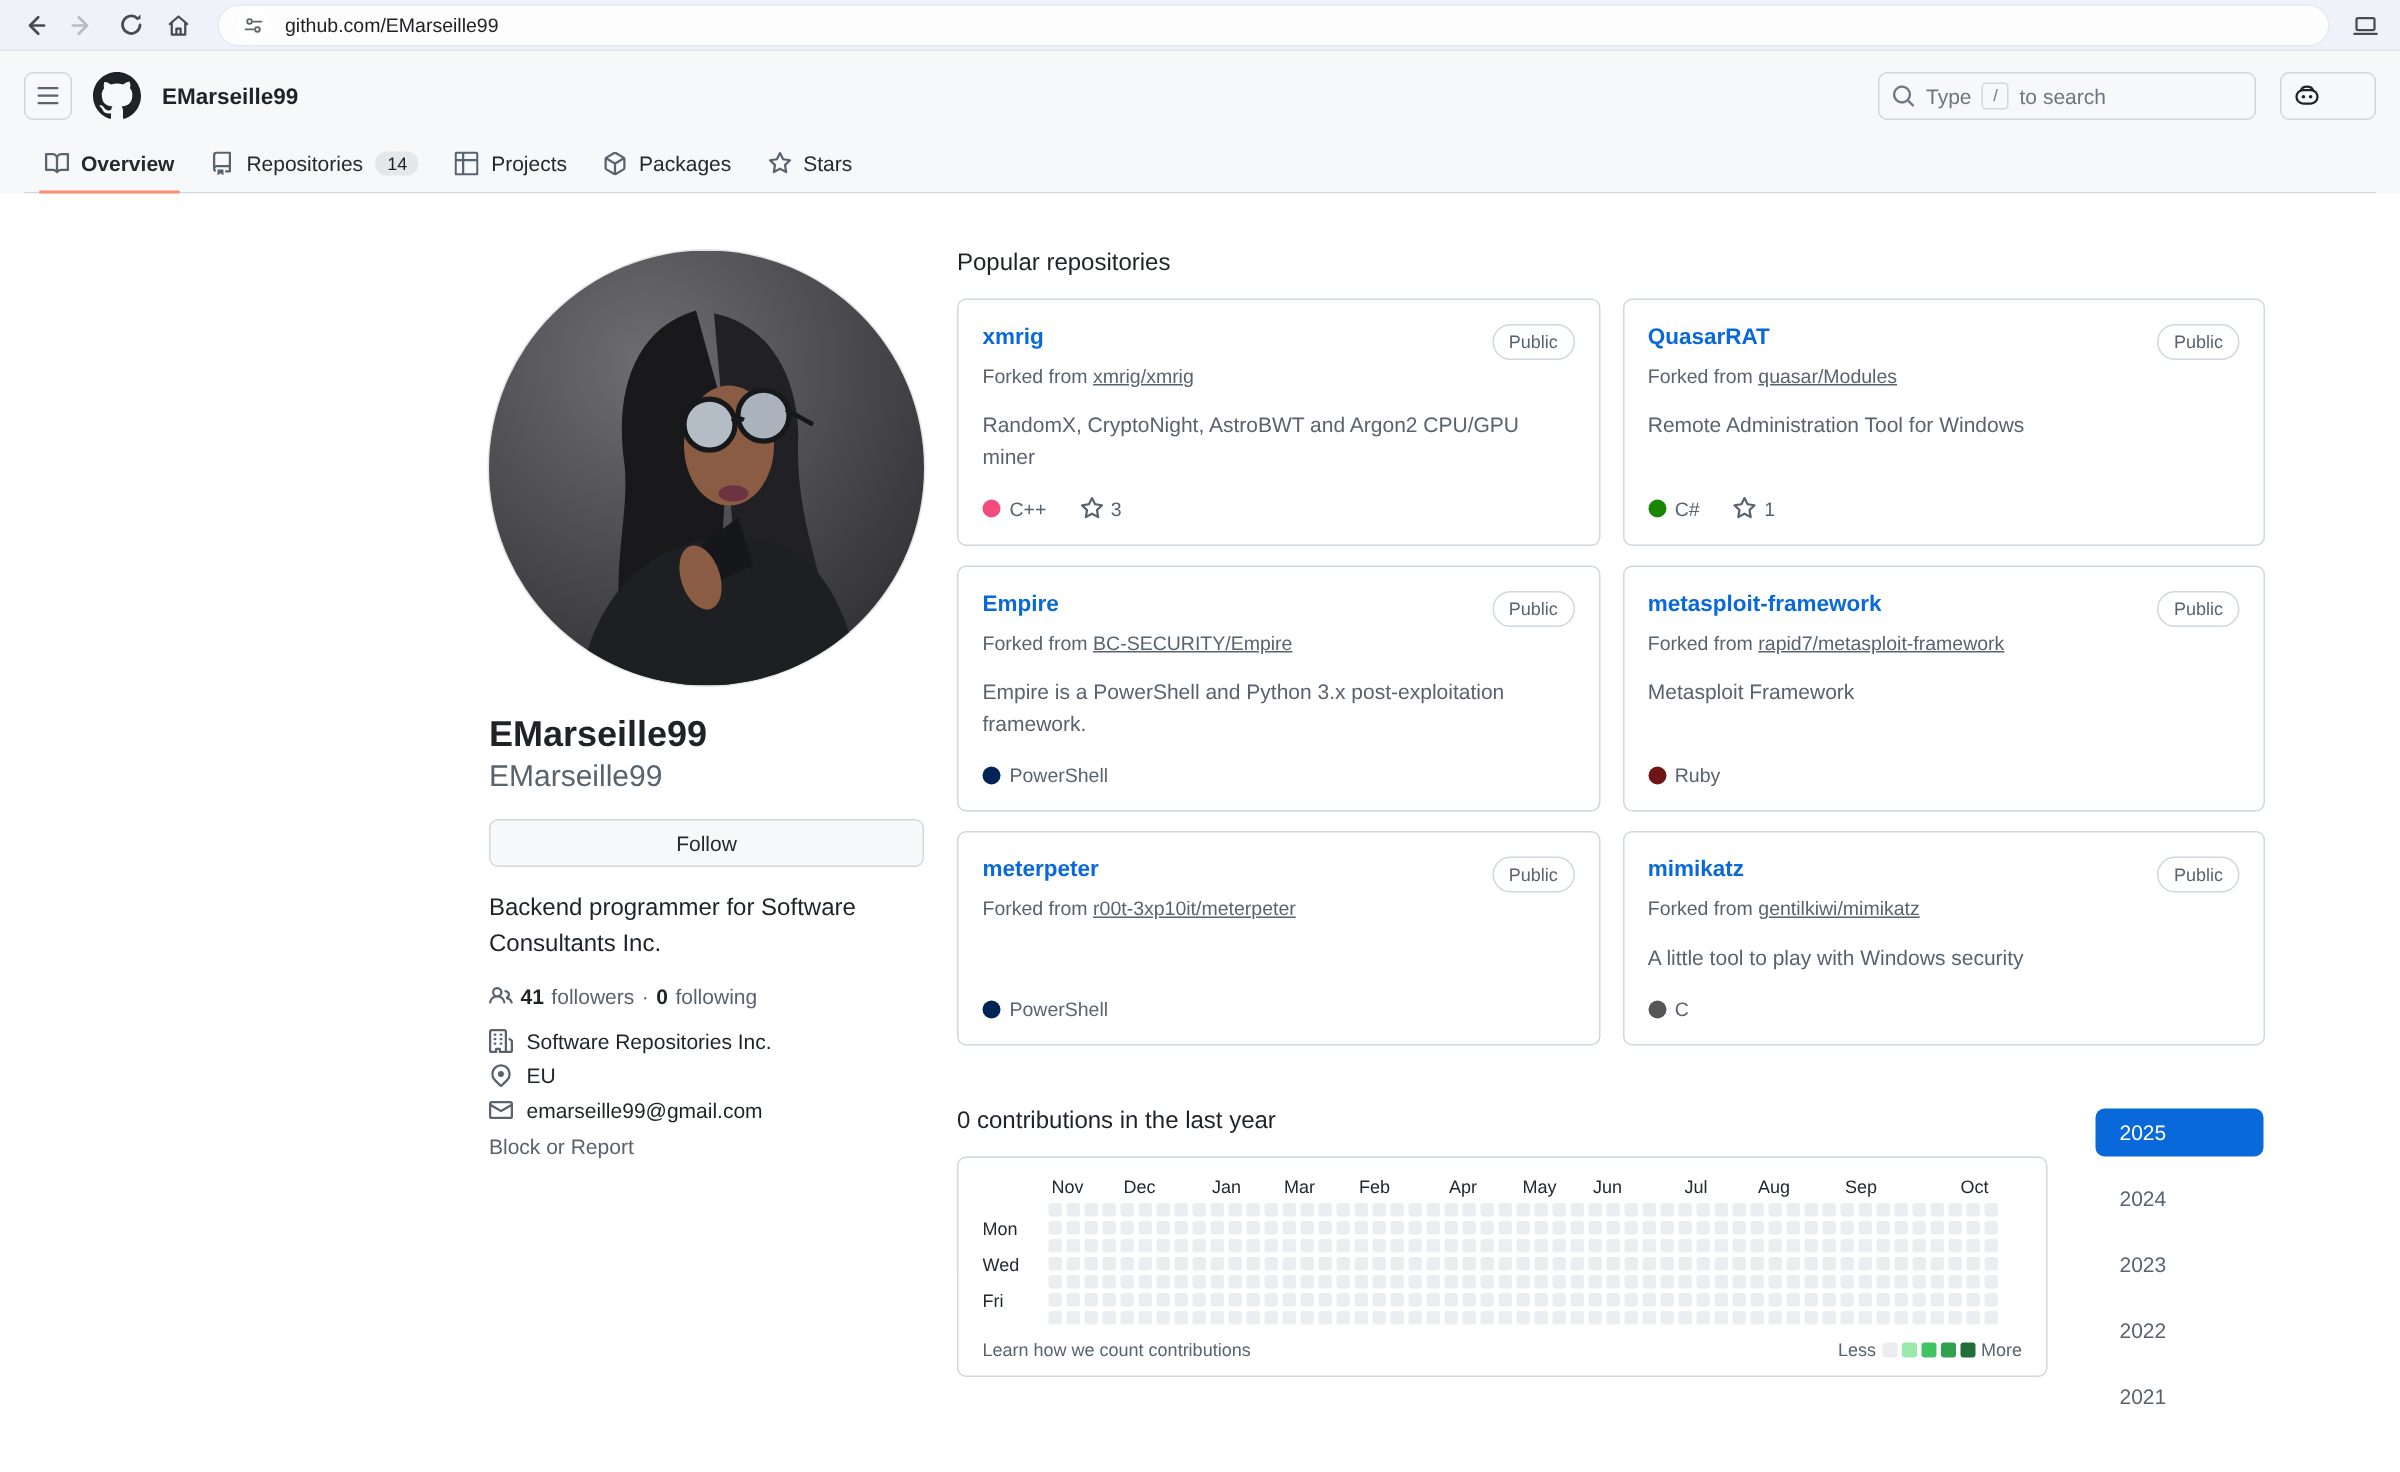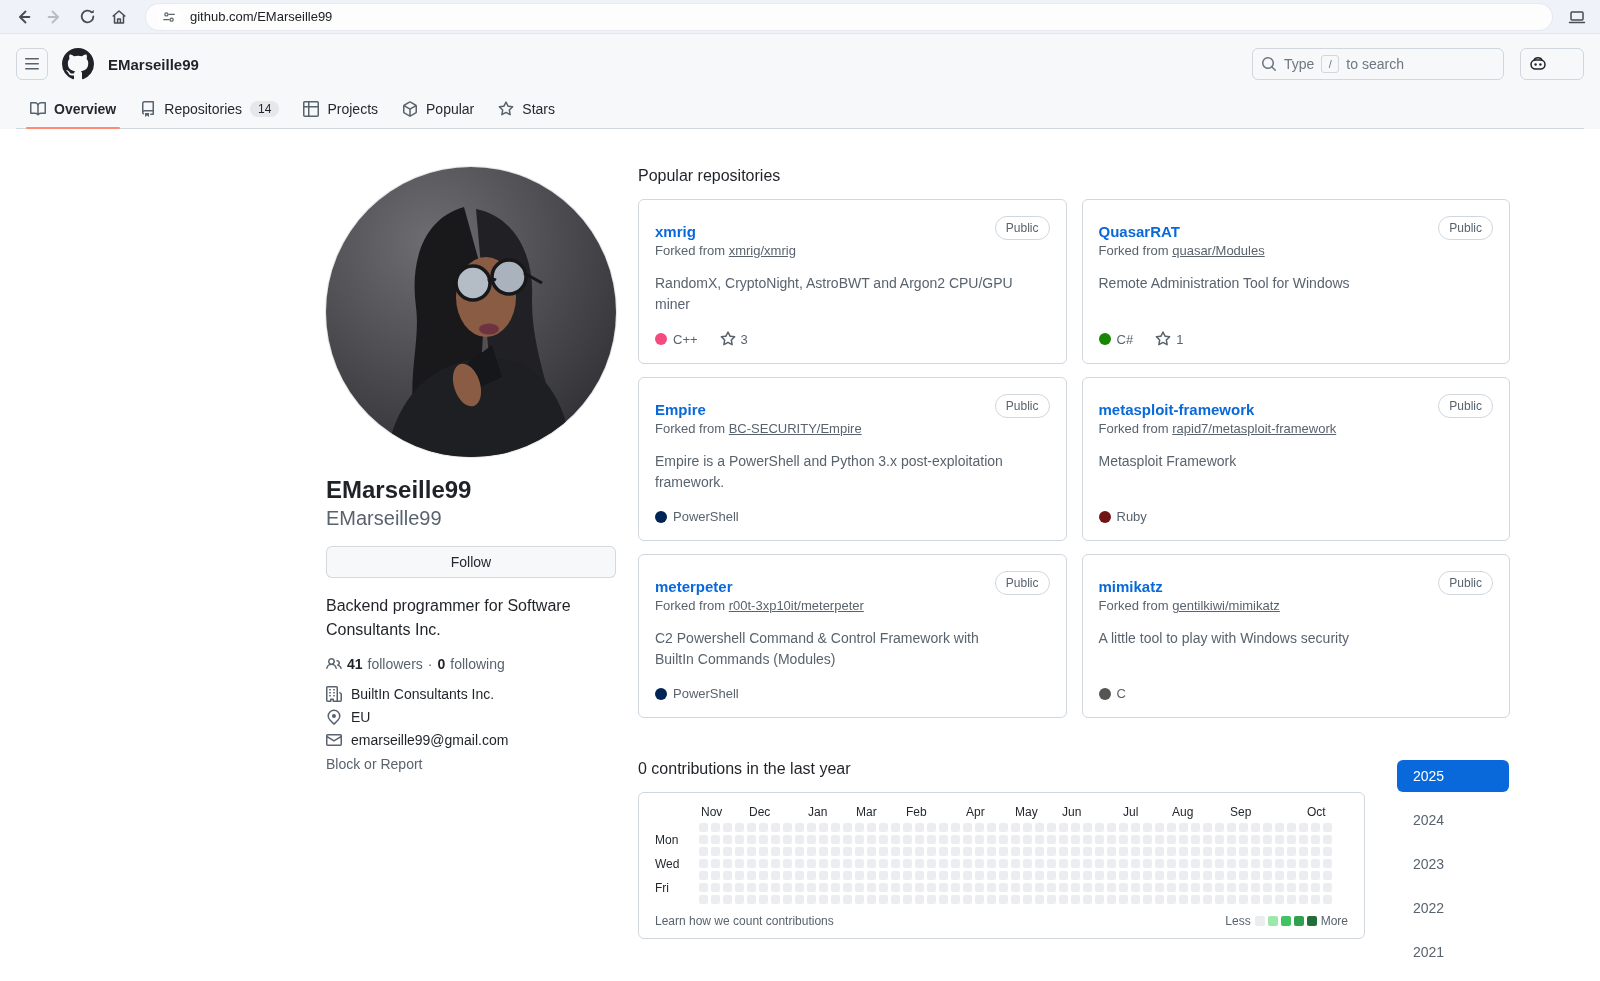--- a/index.html
+++ b/index.html
@@ -63,21 +63,21 @@
   .p-stats b { color:#1f2328; font-weight:600; }
   .vcard { margin-top:14px; display:flex; flex-direction:column; gap:7px; }
   .vcard-item { display:flex; align-items:center; gap:9px; font-size:14px; color:#1f2328; }
   .vcard-item svg { flex:0 0 auto; }
   .block-report { font-size:14px; color:#59636e; cursor:pointer; margin-top:1px; }
 
   
   .popular-title { font-size:16px; font-weight:400; margin-bottom:14px; }
   .repo-grid { display:grid; grid-template-columns:1fr 1fr; gap:13px 15px; }
   .repo-card { border:1px solid #d0d7de; border-radius:6px; padding:16px; display:flex; flex-direction:column; }
-  .repo-head { display:flex; align-items:flex-end; justify-content:space-between; }
+  .repo-head { display:flex; align-items:flex-start; justify-content:space-between; }
   .repo-name { font-size:15px; font-weight:600; color:#0969da; cursor:pointer; }
   .public-badge { border:1px solid #d0d7de; border-radius:2em; font-size:12px; font-weight:500;
                   color:#59636e; padding:2px 10px; line-height:18px; }
   .fork-line { font-size:13px; color:#59636e; margin-top:3px; }
   .fork-link { text-decoration:underline; cursor:pointer; }
   .repo-desc { margin-top:15px; font-size:14px; color:#59636e; line-height:1.5; max-width:92%; }
   .repo-meta { margin-top:auto; padding-top:16px; display:flex; align-items:center; gap:22px;
                font-size:13px; color:#59636e; }
   .lang { display:flex; align-items:center; gap:6px; }
   .lang-dot { width:12px; height:12px; border-radius:50%; display:inline-block; }
@@ -201,21 +201,21 @@
     <div class="tab">
       <svg width="16" height="16" viewBox="0 0 16 16">
           <path fill="#59636e" d="M0 1.75C0 .784.784 0 1.75 0h12.5C15.216 0 16 .784 16 1.75v12.5A1.75 1.75 0 0 1 14.25 16H1.75A1.75 1.75 0 0 1 0 14.25ZM6.5 6.5v8h7.75a.25.25 0 0 0 .25-.25V6.5Zm8-1.5V1.75a.25.25 0 0 0-.25-.25H6.5V5Zm-13 1.5v7.75c0 .138.112.25.25.25H5v-8ZM5 5V1.5H1.75a.25.25 0 0 0-.25.25V5Z"></path>
         </svg>
       <span>Projects</span>
     </div>
     <div class="tab">
       <svg width="16" height="16" viewBox="0 0 16 16">
           <path fill="#59636e" d="m8.878.392 5.25 3.045c.54.314.872.89.872 1.514v6.098a1.75 1.75 0 0 1-.872 1.514l-5.25 3.045a1.75 1.75 0 0 1-1.756 0l-5.25-3.045A1.75 1.75 0 0 1 1 11.049V4.951c0-.624.332-1.201.872-1.514L7.122.392a1.75 1.75 0 0 1 1.756 0ZM7.875 1.69l-4.63 2.685L8 7.133l4.755-2.758-4.63-2.685a.248.248 0 0 0-.25 0ZM2.5 5.677v5.372c0 .09.047.171.125.216l4.625 2.683V8.432Zm6.25 8.271 4.625-2.683a.25.25 0 0 0 .125-.216V5.677L8.75 8.432Z"></path>
         </svg>
-      <span>Popular</span>
+      <span>Packages</span>
     </div>
     <div class="tab">
       <svg width="16" height="16" viewBox="0 0 16 16">
           <path fill="#59636e" d="M8 .25a.75.75 0 0 1 .673.418l1.882 3.815 4.21.612a.75.75 0 0 1 .416 1.279l-3.046 2.97.719 4.192a.751.751 0 0 1-1.088.791L8 12.347l-3.766 1.98a.75.75 0 0 1-1.088-.79l.72-4.194L.818 6.374a.75.75 0 0 1 .416-1.28l4.21-.611L7.327.668A.75.75 0 0 1 8 .25Zm0 2.445L6.615 5.5a.75.75 0 0 1-.564.41l-3.097.45 2.24 2.184a.75.75 0 0 1 .216.664l-.528 3.084 2.769-1.456a.75.75 0 0 1 .698 0l2.77 1.456-.53-3.084a.75.75 0 0 1 .216-.664l2.24-2.183-3.096-.45a.75.75 0 0 1-.564-.41L8 2.694Z"></path>
         </svg>
       <span>Stars</span>
     </div>
   </div>
 </div>
 
@@ -257,21 +257,21 @@
       <span>followers</span>
       <span>·</span>
       <b>0</b>
       <span>following</span>
     </div>
     <div class="vcard">
       <div class="vcard-item">
         <svg width="16" height="16" viewBox="0 0 16 16">
             <path fill="#59636e" d="M1.75 16A1.75 1.75 0 0 1 0 14.25V1.75C0 .784.784 0 1.75 0h8.5C11.216 0 12 .784 12 1.75v12.5c0 .085-.006.168-.018.25h2.268a.25.25 0 0 0 .25-.25V8.285a.25.25 0 0 0-.111-.208l-1.055-.703a.749.749 0 1 1 .832-1.248l1.055.703c.487.325.779.871.779 1.456v5.965A1.75 1.75 0 0 1 14.25 16h-3.5a.766.766 0 0 1-.197-.026c-.099.017-.2.026-.303.026h-3a.75.75 0 0 1-.75-.75V14h-1v1.25a.75.75 0 0 1-.75.75Zm-.25-1.75c0 .138.112.25.25.25H4v-1.25a.75.75 0 0 1 .75-.75h2.5a.75.75 0 0 1 .75.75v1.25h2.25a.25.25 0 0 0 .25-.25V1.75a.25.25 0 0 0-.25-.25h-8.5a.25.25 0 0 0-.25.25ZM3.75 6h.5a.75.75 0 0 1 0 1.5h-.5a.75.75 0 0 1 0-1.5ZM3 3.75A.75.75 0 0 1 3.75 3h.5a.75.75 0 0 1 0 1.5h-.5A.75.75 0 0 1 3 3.75Zm4 3A.75.75 0 0 1 7.75 6h.5a.75.75 0 0 1 0 1.5h-.5A.75.75 0 0 1 7 6.75ZM7.75 3h.5a.75.75 0 0 1 0 1.5h-.5a.75.75 0 0 1 0-1.5ZM3 9.75A.75.75 0 0 1 3.75 9h.5a.75.75 0 0 1 0 1.5h-.5A.75.75 0 0 1 3 9.75ZM7.75 9h.5a.75.75 0 0 1 0 1.5h-.5a.75.75 0 0 1 0-1.5Z"></path>
           </svg>
-        <span>BuiltIn Consultants Inc.</span>
+        <span>Software Repositories Inc.</span>
       </div>
       <div class="vcard-item">
         <svg width="16" height="16" viewBox="0 0 16 16">
             <path fill="#59636e" d="m12.596 11.596-3.535 3.536a1.5 1.5 0 0 1-2.122 0l-3.535-3.536a6.5 6.5 0 1 1 9.192-9.193 6.5 6.5 0 0 1 0 9.193Zm-1.06-8.132v-.001a5 5 0 1 0-7.072 7.072L8 14.07l3.536-3.534a5 5 0 0 0 0-7.072ZM8 9a2 2 0 1 1-.001-3.999A2 2 0 0 1 8 9Z"></path>
           </svg>
         <span>EU</span>
       </div>
       <div class="vcard-item">
         <svg width="16" height="16" viewBox="0 0 16 16">
             <path fill="#59636e" d="M1.75 2h12.5c.966 0 1.75.784 1.75 1.75v8.5A1.75 1.75 0 0 1 14.25 14H1.75A1.75 1.75 0 0 1 0 12.25v-8.5C0 2.784.784 2 1.75 2ZM1.5 12.251c0 .138.112.25.25.25h12.5a.25.25 0 0 0 .25-.25V5.809L8.38 9.397a.75.75 0 0 1-.76 0L1.5 5.809Zm13-8.181v-.32a.25.25 0 0 0-.25-.25H1.75a.25.25 0 0 0-.25.25v.32L8 7.88Z"></path>
@@ -368,21 +368,20 @@
   </div>
 
   <div class="repo-card">
     <div class="repo-head">
       <span class="repo-name">meterpeter</span>
       <span class="public-badge">Public</span>
     </div>
     <div class="fork-line">
       <span class="fork-prefix">Forked from</span> <span class="fork-link">r00t-3xp10it/meterpeter</span>
     </div>
-    <div class="repo-desc">C2 Powershell Command &amp; Control Framework with BuiltIn Commands (Modules)</div>
     <div class="repo-meta">
       <span class="lang">
         <span class="lang-dot" style="background: rgb(1, 36, 86);"></span>
         <span class="lang-name">PowerShell</span>
       </span>
 
     </div>
   </div>
 
   <div class="repo-card">

